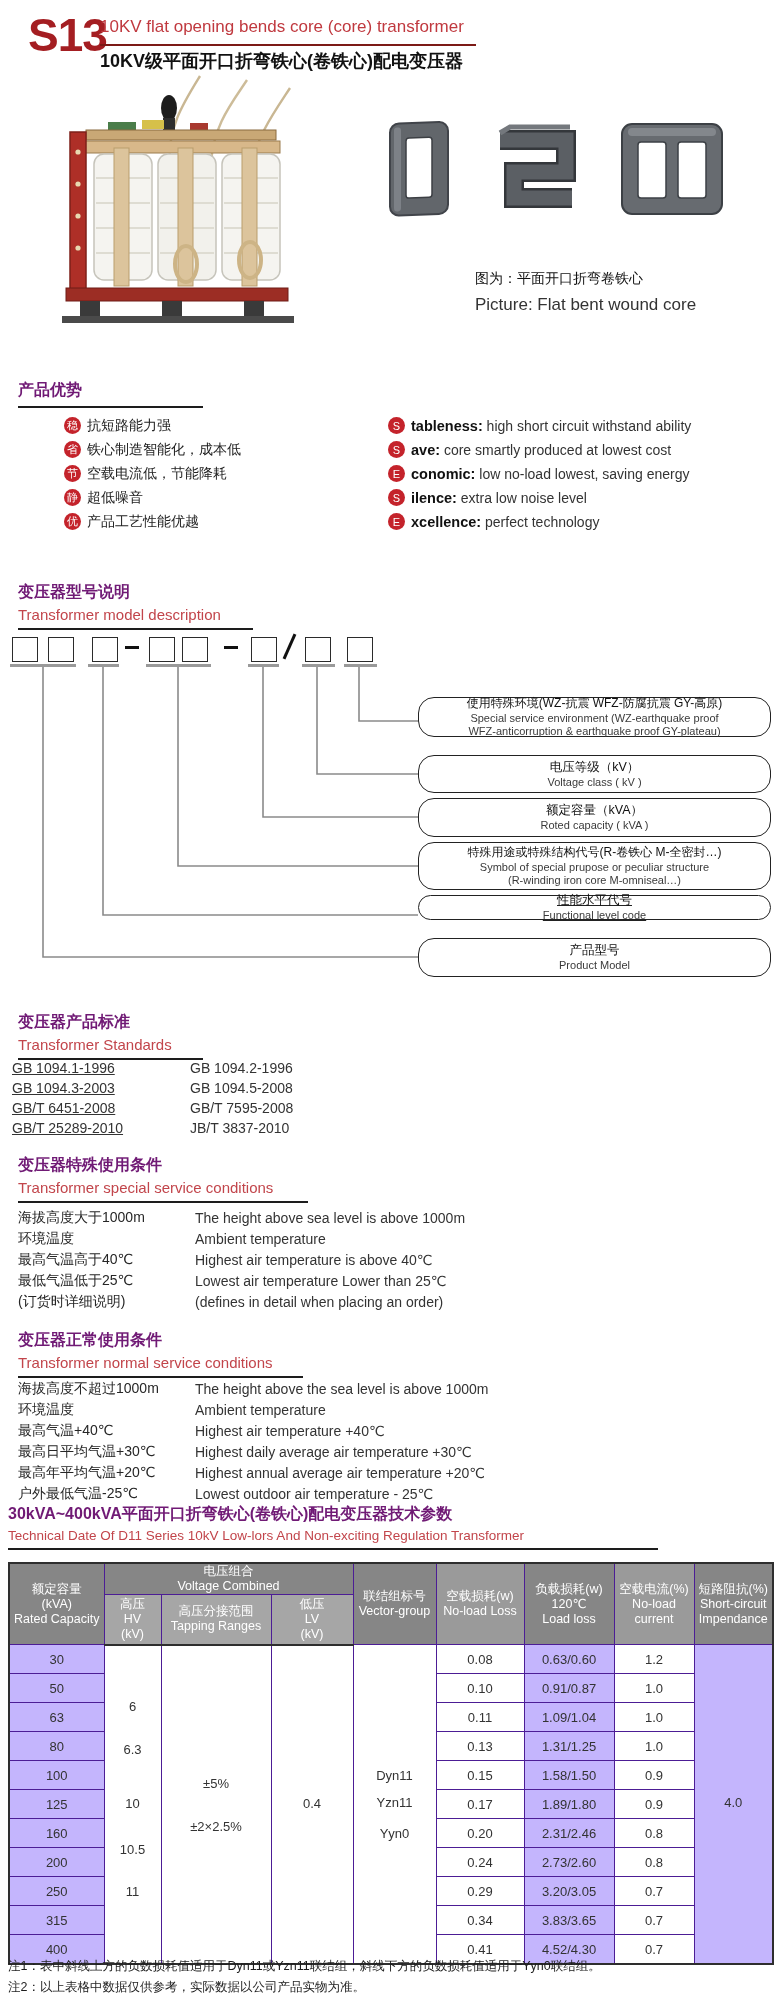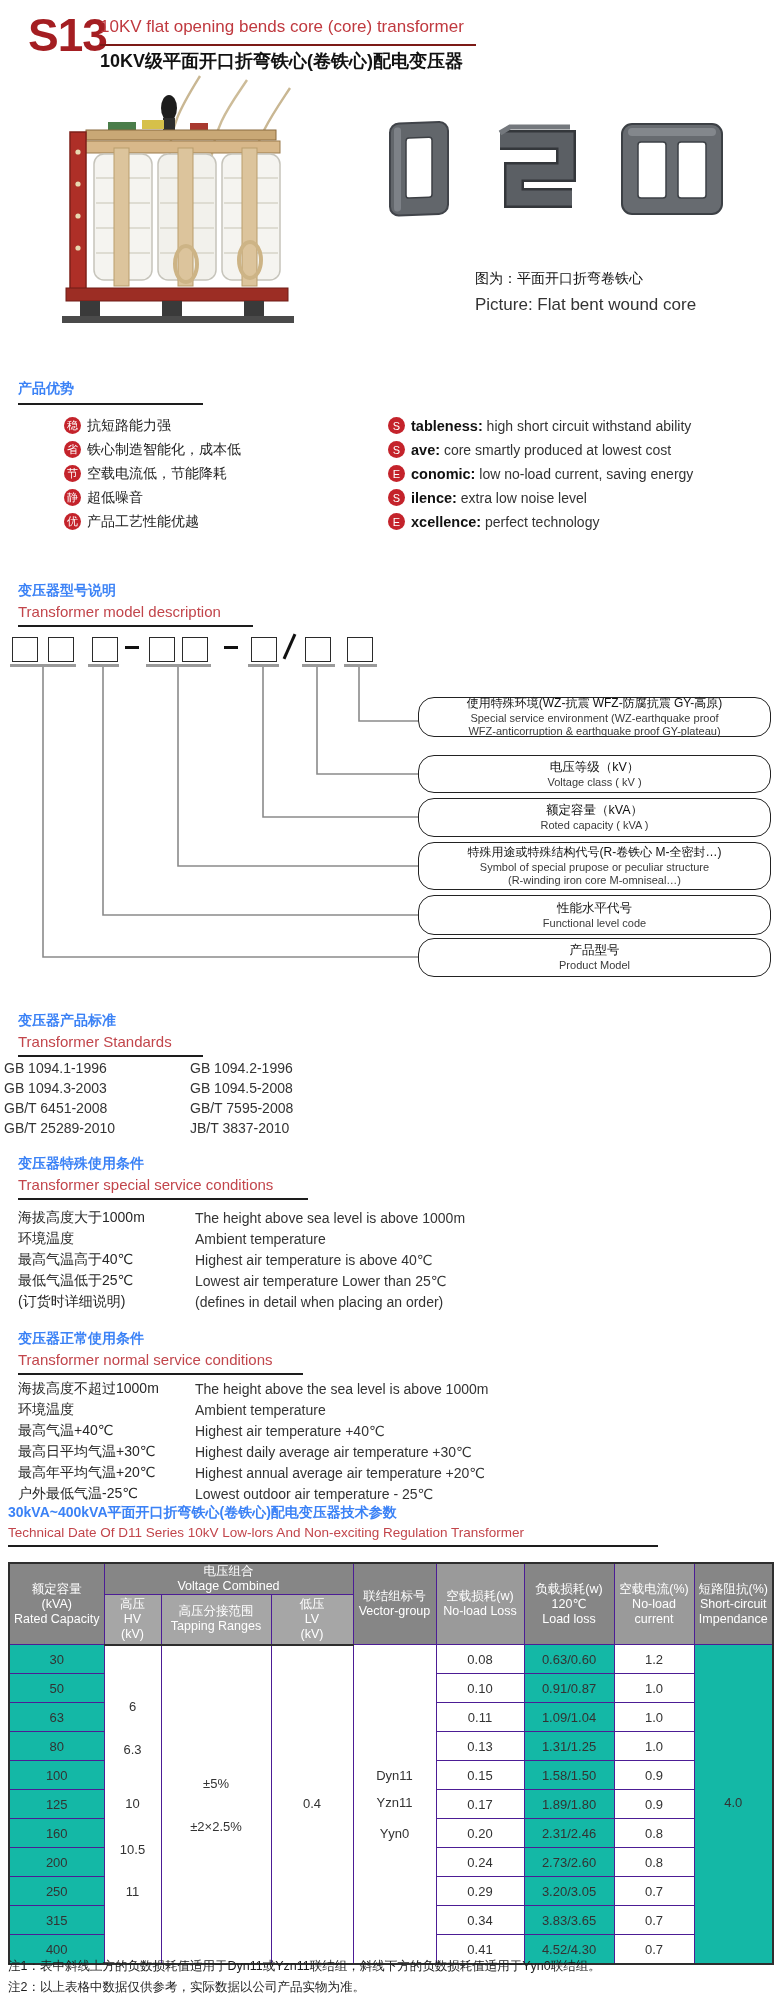--- a/index.html
+++ b/index.html
@@ -11,21 +11,21 @@
   .h-en{position:absolute;left:100px;top:17px;font-size:17px;color:#c0393f;}
   .h-rule{position:absolute;left:100px;top:44px;width:376px;height:2px;background:#7c1a16;}
   .h-zh{position:absolute;left:100px;top:49px;font-size:18px;font-weight:bold;color:#111;}
 
   
   .photo-caption-zh{position:absolute;left:475px;top:270px;font-size:14px;color:#111;}
   .photo-caption-en{position:absolute;left:475px;top:295px;font-size:17px;color:#333;}
 
   
   .sec{position:absolute;left:18px;}
-  .sec .zh{font-size:14px;font-weight:bold;color:#3b82f6;}
+  .sec .zh{font-size:16px;font-weight:bold;color:#701a75;}
   .sec .en{font-size:15px;color:#c2454b;margin-top:3px;}
   .sec .rule{height:2px;background:#1d1d1d;margin-top:5px;}
 
   
   .adv-col{position:absolute;top:416px;}
   .adv-col.left{left:64px;}
   .adv-col.right{left:388px;}
   .adv-row{display:flex;align-items:center;height:19px;margin-bottom:5px;}
   .badge{width:17px;height:17px;border-radius:50%;background:#c4232b;color:#fff;
          font-size:11px;display:flex;align-items:center;justify-content:center;flex:0 0 17px;margin-right:6px;}
@@ -40,35 +40,35 @@
   .mdash{position:absolute;top:16px;width:14px;height:3px;background:#111;}
   .mslash{position:absolute;left:288px;top:3px;width:3px;height:27px;background:#111;transform:rotate(24deg);}
   .mlines{position:absolute;left:0;top:0;}
   .callout{position:absolute;left:418px;width:353px;border:1.5px solid #222;border-radius:16px;background:#fff;
            display:flex;flex-direction:column;justify-content:center;align-items:center;text-align:center;box-sizing:border-box;}
   .callout .czh{font-size:12.5px;color:#111;white-space:nowrap;line-height:15px;}
   .callout .cen{font-size:11px;color:#3a3a3a;white-space:pre-line;line-height:13px;margin-top:1px;}
 
   
   .std-col{position:absolute;top:1058px;font-size:14px;color:#333;line-height:20px;}
-  .std-col.c1{left:4px;} .std-col.c2{left:190px;}
+  .std-col.c1{left:12px;text-decoration:underline;} .std-col.c2{left:190px;}
   .cond{position:absolute;left:0;width:780px;}
   .cond-row{display:flex;height:21px;align-items:center;}
   .cond-zh{position:absolute;left:18px;font-size:14px;color:#262626;}
   .cond-en{position:absolute;left:195px;font-size:14px;color:#333;}
 
   
   .ttable{position:absolute;left:8px;top:1562px;border-collapse:collapse;table-layout:fixed;
           border:2px solid #2e2e2e;background:#fff;}
   .ttable th,.ttable td{border:1px solid #4c1d95;padding:0;text-align:center;vertical-align:middle;}
   .ttable thead th{background:#868686;color:#fff;font-weight:normal;font-size:12.5px;line-height:15px;white-space:pre-line;}
   .ttable thead tr.sub th{background:#a6a6a6;border-bottom:2px solid #2e2e2e;}
   .ttable thead th.lt{background:#9a9a9a;}
   .ttable tbody td{font-size:13px;color:#333;height:28px;}
-  .ttable td.gray{background:#14b8a6;}
+  .ttable td.gray{background:#c4b5fd;}
   .mwrap{position:relative;height:306px;}
   .mwrap span{position:absolute;left:0;right:0;transform:translateY(-50%);text-align:center;}
   .notes{position:absolute;left:8px;font-size:12.5px;color:#1d1d1d;line-height:20px;}
 </style>
 </head>
 <body>
 
 <div class="page">
 
   <div class="brand">S13</div>
@@ -167,21 +167,21 @@
         <span class="adv-en-r"> high short circuit withstand ability</span>
       </div>
     <div class="adv-row">
         <span class="badge">S</span>
         <span class="adv-en-b">ave:</span>
         <span class="adv-en-r"> core smartly produced at lowest cost</span>
       </div>
     <div class="adv-row">
         <span class="badge">E</span>
         <span class="adv-en-b">conomic:</span>
-        <span class="adv-en-r"> low no-load current, saving energy</span>
+        <span class="adv-en-r"> low no-load lowest, saving energy</span>
       </div>
     <div class="adv-row">
         <span class="badge">S</span>
         <span class="adv-en-b">ilence:</span>
         <span class="adv-en-r"> extra low noise level</span>
       </div>
     <div class="adv-row">
         <span class="badge">E</span>
         <span class="adv-en-b">xcellence:</span>
         <span class="adv-en-r"> perfect technology</span>
@@ -234,21 +234,21 @@
     </div>
     <div class="callout" style="top:168px;height:39px;">
       <div class="czh">额定容量（kVA）</div>
       <div class="cen">Roted capacity ( kVA )</div>
     </div>
     <div class="callout" style="top:212px;height:48px;">
       <div class="czh" style="font-size:12px;">特殊用途或特殊结构代号(R-卷铁心 M-全密封…)</div>
       <div class="cen">Symbol of special prupose or peculiar structure
 (R-winding iron core M-omniseal…)</div>
     </div>
-    <div class="callout" style="top:265px;height:40px;">
+    <div class="callout" style="top:265px;height:25px;text-decoration:underline;">
       <div class="czh">性能水平代号</div>
       <div class="cen">Functional level code</div>
     </div>
     <div class="callout" style="top:308px;height:39px;">
       <div class="czh">产品型号</div>
       <div class="cen">Product Model</div>
     </div>
   </div>
 
   <div class="sec" style="top:1012px;">

